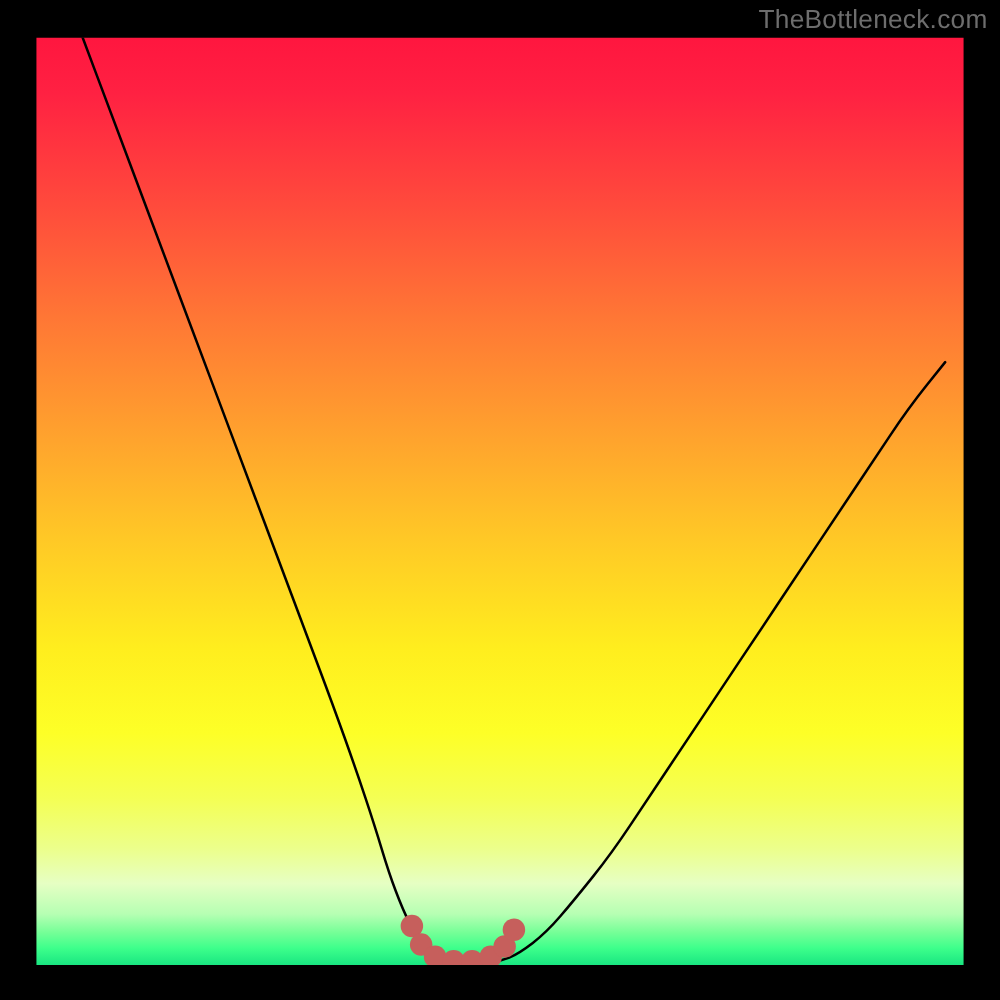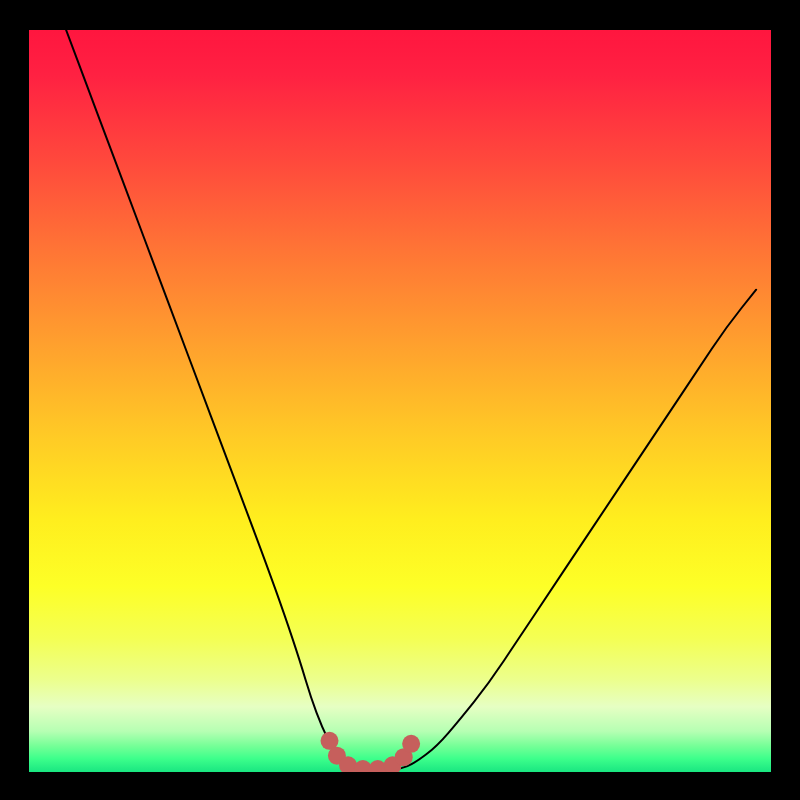--- a/index.html
+++ b/index.html
@@ -69,13 +69,14 @@
           <circle cx="319.06" cy="735.322" r="9" fill="#c65f5c"></circle>
           <circle cx="333.90000000000003" cy="739.032" r="9" fill="#c65f5c"></circle>
           <circle cx="348.73999999999995" cy="739.032" r="9" fill="#c65f5c"></circle>
           <circle cx="363.58" cy="735.322" r="9" fill="#c65f5c"></circle>
           <circle cx="374.71" cy="727.16" r="9" fill="#c65f5c"></circle>
           <circle cx="382.13" cy="713.804" r="9" fill="#c65f5c"></circle>
         </g>
       </svg>
     </div>
 
+  <div class="watermark" id="watermark" style="right: 10px; top: 4px; color: rgb(109, 109, 109);">TheBottleneck.com</div>
 </div>
 
 </body></html>

